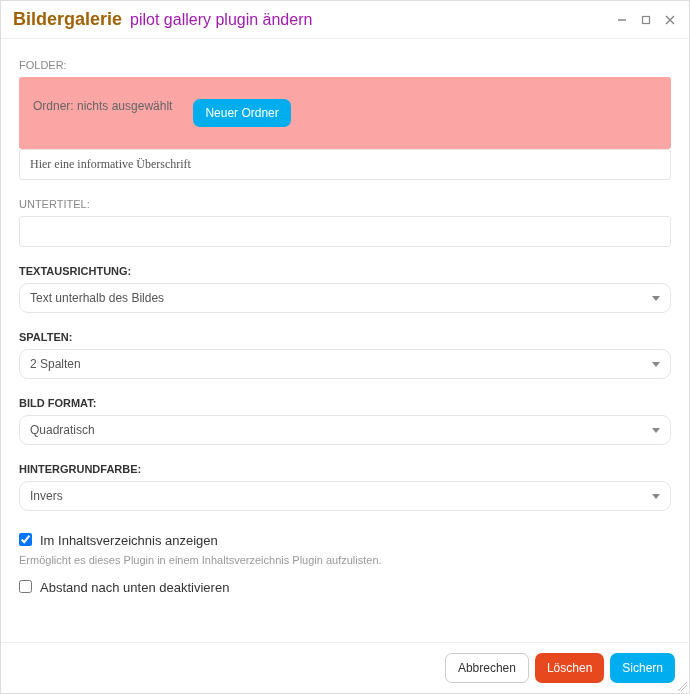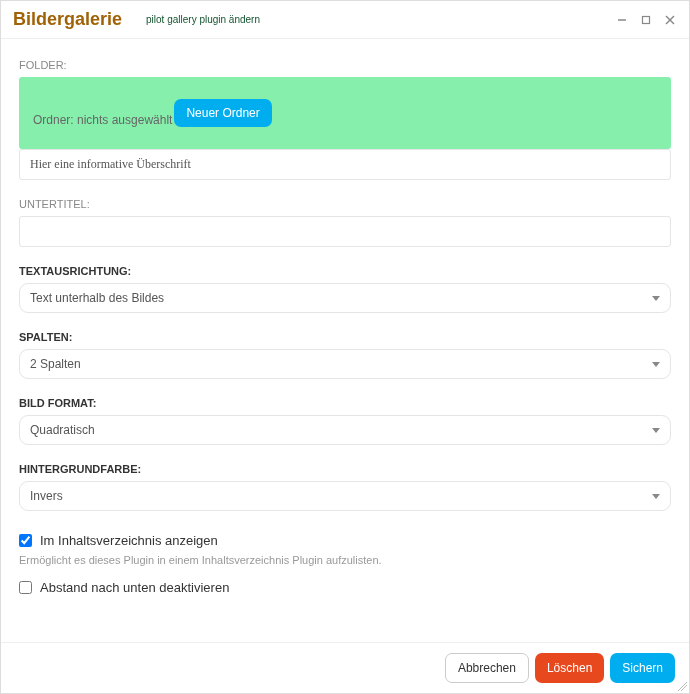--- a/index.html
+++ b/index.html
@@ -22,23 +22,23 @@
       align-items: center;
       padding: 8px 12px;
       border-bottom: 1px solid #eee;
     }
     .title-main {
       font-weight: bold;
       font-size: 18px;
       color: #a16207;
     }
     .title-sub {
-      font-size: 10px;
-      color: #14532d;
-      margin-left: 24px;
+      font-size: 16px;
+      color: #a21caf;
+      margin-left: 8px;
     }
     .title-spacer { flex: 1; }
     .win-controls { display: flex; gap: 10px; color: #888; }
     .win-btn { cursor: pointer; width: 14px; height: 14px; display: flex; align-items: center; justify-content: center; }
     .content {
       flex: 1;
       overflow-y: scroll;
       padding: 14px 18px 20px 18px;
     }
     .content::-webkit-scrollbar { width: 12px; }
@@ -47,26 +47,26 @@
     .section-label {
       font-size: 11px;
       font-weight: bold;
       color: #333;
       text-transform: uppercase;
       margin-top: 18px;
       margin-bottom: 6px;
     }
     .section-label.first { margin-top: 6px; color: #888; font-weight: normal; }
     .folder-box {
-      background: #86efac;
+      background: #fca5a5;
       border-radius: 3px;
       padding: 22px 14px;
       display: flex;
-      align-items: flex-end;
-      gap: 2px;
+      align-items: flex-start;
+      gap: 21px;
     }
     .folder-text { color: #666; font-size: 12px; }
     .btn {
       border: none;
       padding: 7px 12px;
       font-size: 12px;
       border-radius: 7px;
       cursor: pointer;
     }
     .btn-primary { background: #00aeef; color: #fff; }
@@ -99,21 +99,21 @@
       justify-content: space-between;
     }
     .caret {
       width: 0; height: 0;
       border-left: 4px solid transparent;
       border-right: 4px solid transparent;
       border-top: 5px solid #888;
     }
     .checkbox-row {
       display: flex;
-      align-items: center;
+      align-items: flex-start;
       gap: 8px;
       margin-top: 22px;
     }
     .checkbox-row input { width: 13px; height: 13px; }
     .checkbox-label { font-size: 13px; color: #333; }
     .help-text {
       font-size: 11px;
       color: #999;
       margin-top: 6px;
     }

